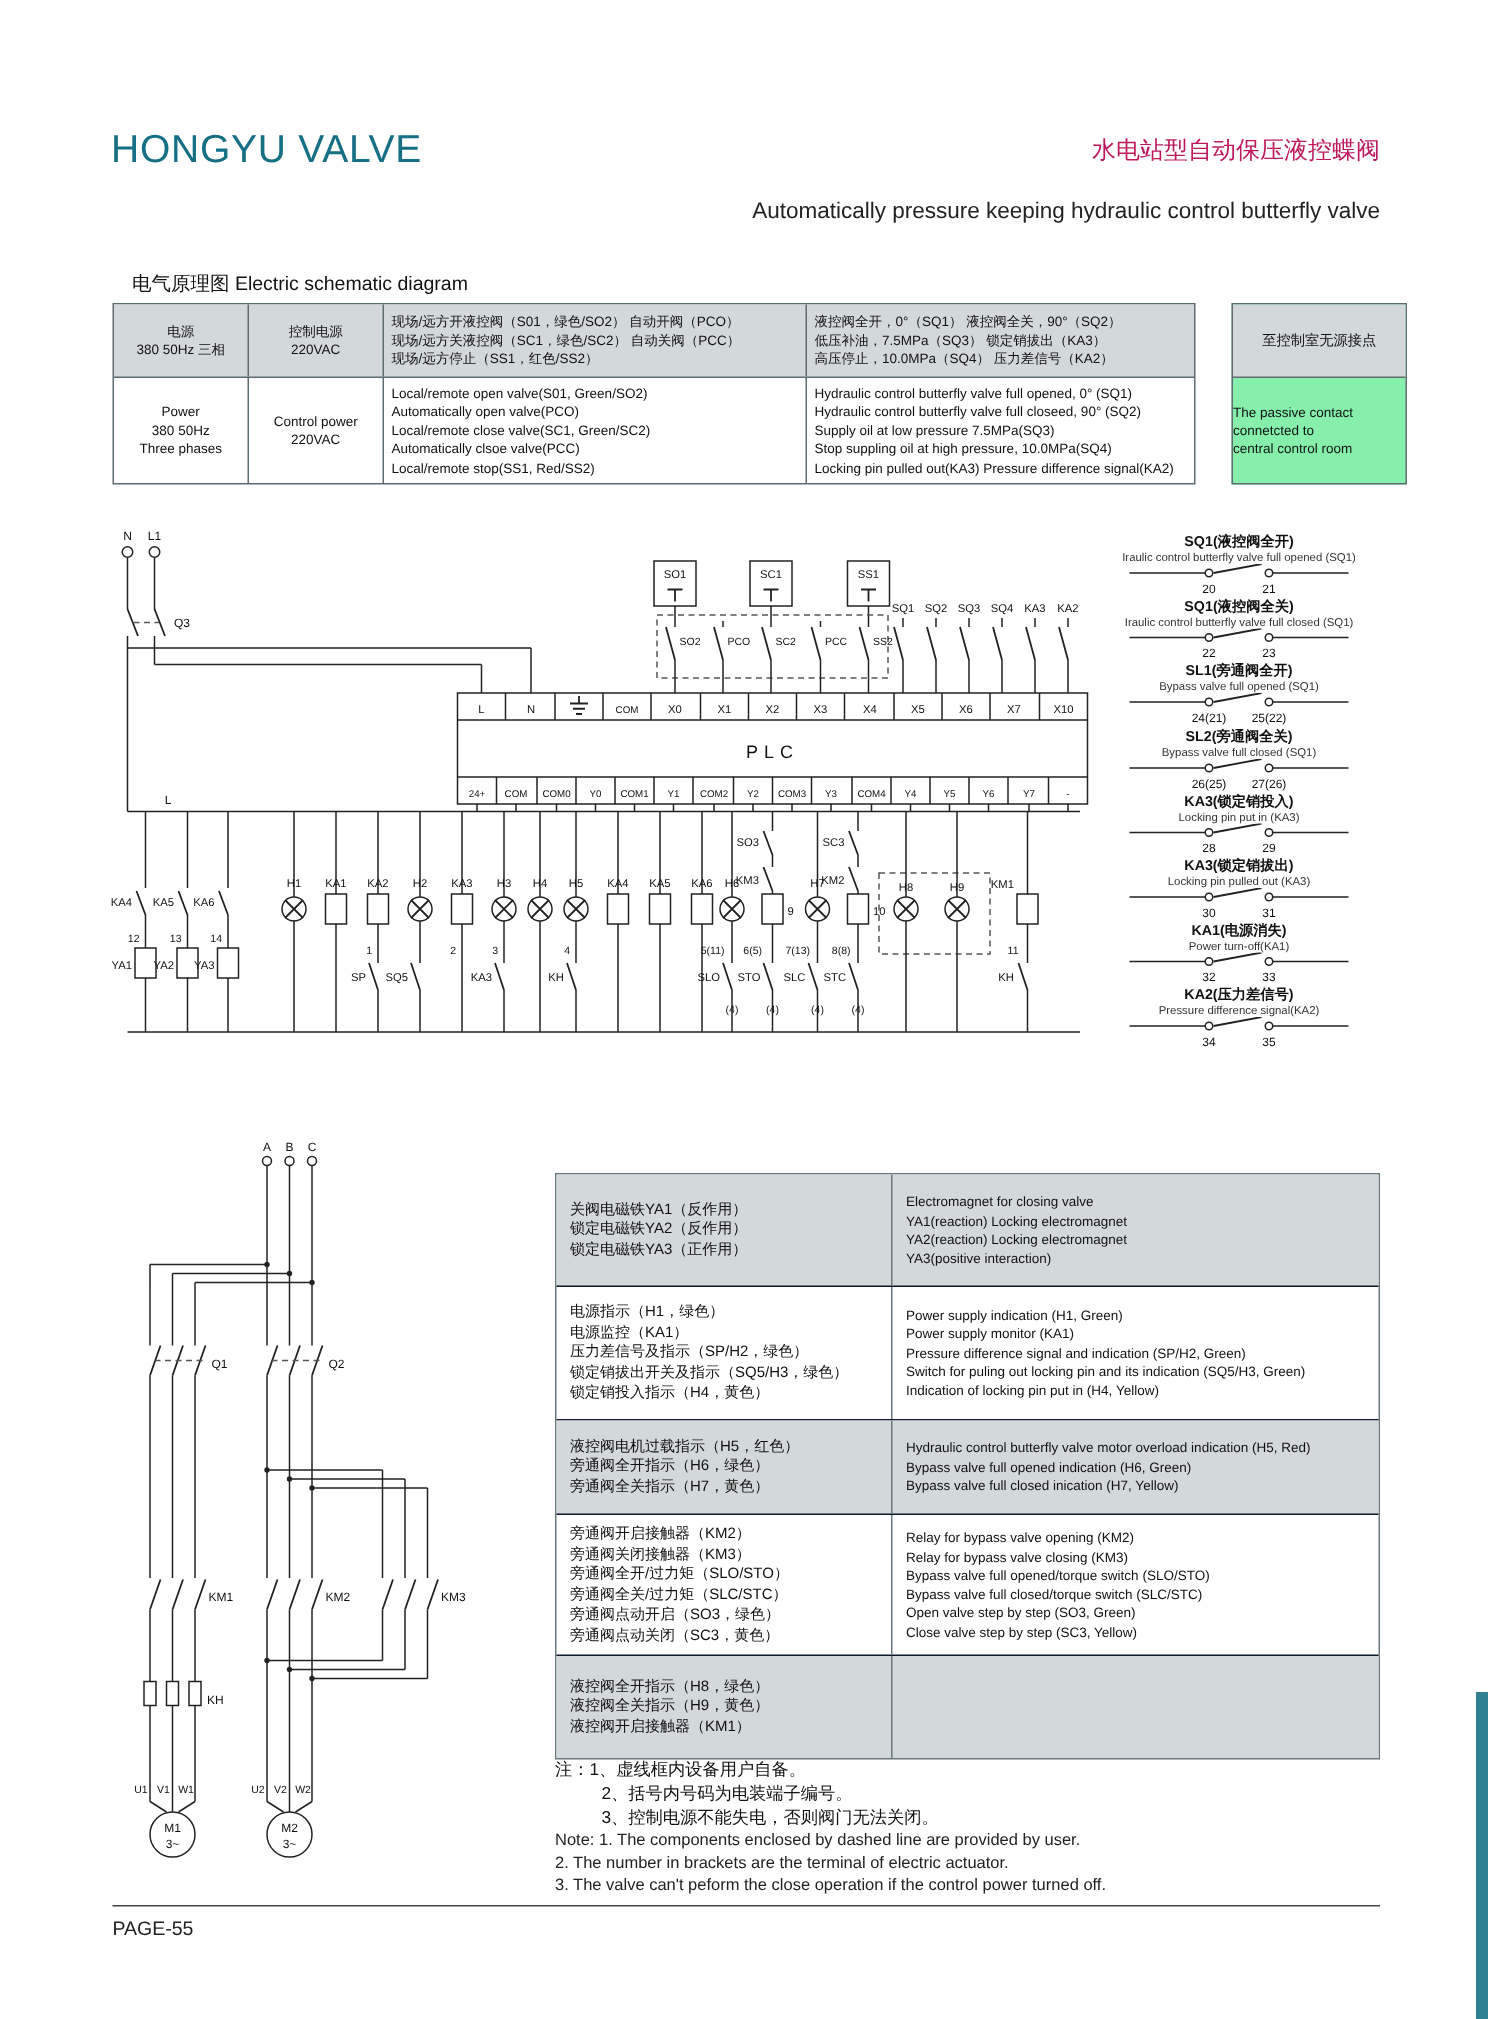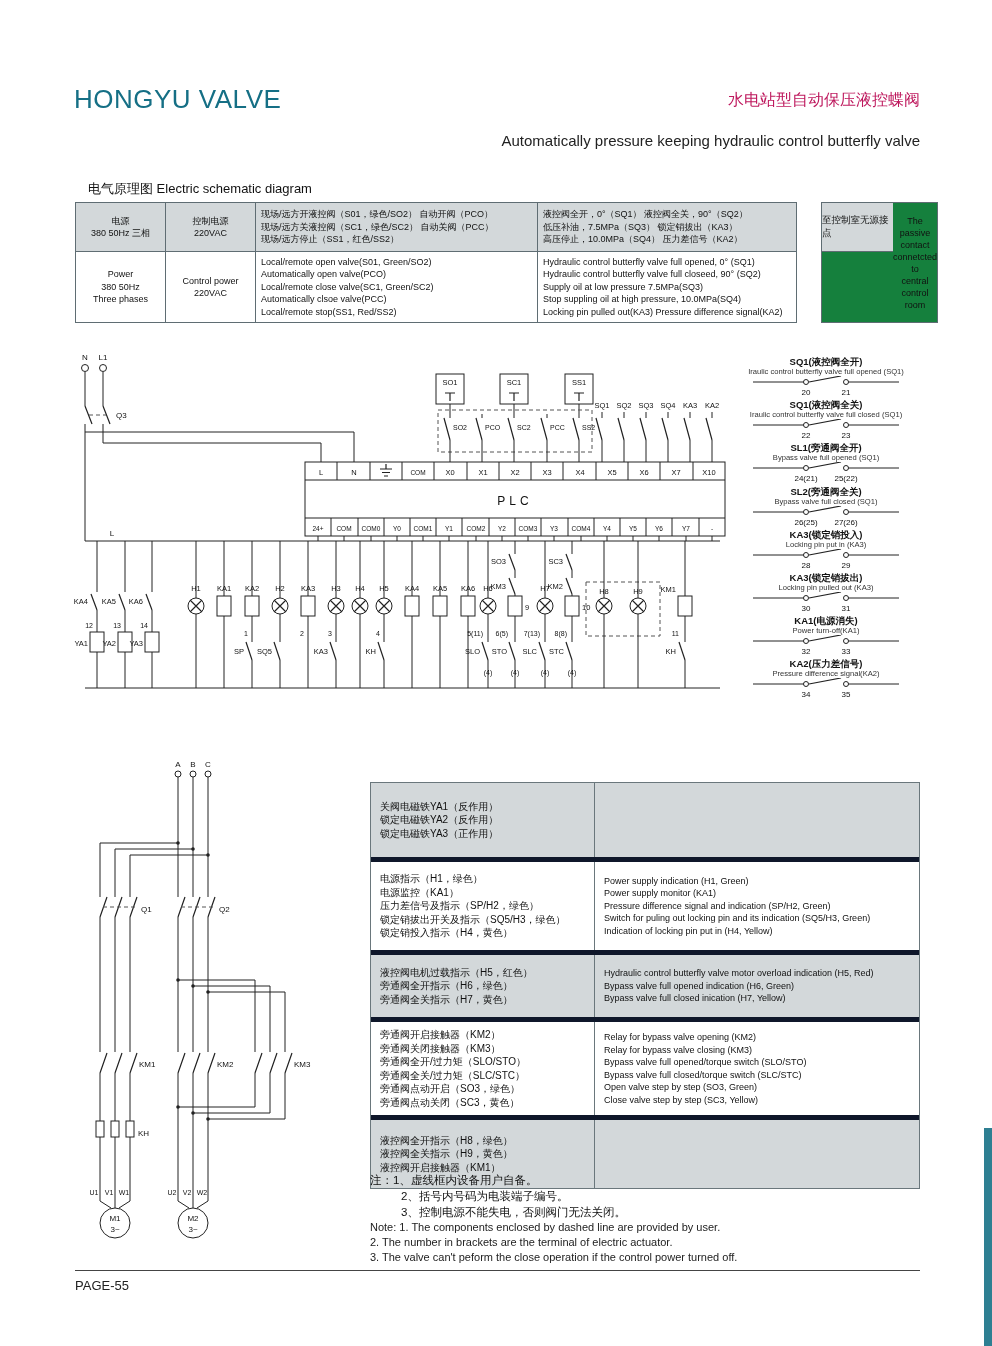--- a/index.html
+++ b/index.html
@@ -16,43 +16,43 @@
   .spec-main{width:722px;border:1px solid #5f6d73;box-sizing:border-box;display:flex;flex-direction:column;background:#fff}
   .sprow{display:flex}
   .sprow.h{background:#d3d8da;border-bottom:1px solid #5f6d73;height:48px}
   .sprow.b{height:70px}
   .spc{border-right:1px solid #5f6d73;padding:2px 5px;box-sizing:border-box;display:flex;flex-direction:column;justify-content:center}
   .spc:last-child{border-right:none}
   .w1{width:90px}.w2{width:90px}.w3{width:282px}.w4{width:258px}
   .cen{text-align:center;align-items:center}
   .zh9 div{font-size:9px;line-height:12.5px;white-space:nowrap}
   .en9 div{font-size:9px;line-height:12.5px;white-space:nowrap}
-  .spec-side{width:117px;border:1px solid #5f6d73;box-sizing:border-box;display:flex;flex-direction:row;background:#15803d}
+  .spec-side{width:117px;border:1px solid #5f6d73;box-sizing:border-box;display:flex;flex-direction:column;background:#86efac}
   .side-h{height:48px;background:#d3d8da;border-bottom:1px solid #5f6d73;display:flex;align-items:center;justify-content:center;font-size:9.5px}
-  .side-b{flex:1;display:flex;flex-direction:column;align-items:flex-end;justify-content:center;font-size:9px;line-height:12px;text-align:center}
+  .side-b{flex:1;display:flex;flex-direction:column;align-items:flex-start;justify-content:center;font-size:9px;line-height:12px;text-align:center}
   
   svg text{font-family:"Liberation Sans",sans-serif;fill:#111}
   .t65{font-size:6.5px}.t7{font-size:7px}.t75{font-size:7.5px}.t8{font-size:8px}
   .tplc{font-size:12px;letter-spacing:4px}
   .me{text-anchor:middle}.ee{text-anchor:end}
   .wire{stroke:#222;stroke-width:1;fill:none}
   .sym{stroke:#222;stroke-width:1.2;fill:none}
   .box{stroke:#222;stroke-width:1;fill:none}
   .dash{stroke:#555;stroke-width:1;fill:none;stroke-dasharray:4 3}
   .term{fill:#fff;stroke:#222;stroke-width:1}
   .dot{fill:#222}
   
   .cpanel{position:absolute;left:726px;top:356px;width:200px}
   .centry{height:43.2px;text-align:center;overflow:visible}
   .czh{font-size:9.5px;line-height:11px;font-weight:700}
   .cenl{font-size:7.6px;line-height:9px;color:#333;white-space:nowrap}
   .csym{display:block;margin:0 auto}
   
   .dtable{position:absolute;left:370px;top:782px;width:550px;border:1px solid #6a777c;box-sizing:border-box;background:#fff}
-  .drow{display:flex;border-bottom:5px solid #0f172a}
+  .drow{display:flex;border-bottom:1px solid #0f172a}
   .drow:last-child{border-bottom:none}
   .drow.g{background:#d3d8da}
   .dzh{width:224px;border-right:1px solid #6a777c;padding:6px 9px;box-sizing:border-box;
        font-size:10px;line-height:13.5px;display:flex;flex-direction:column;justify-content:center}
   .den{flex:1;padding:6px 9px;box-sizing:border-box;font-size:9px;line-height:12.5px;
        display:flex;flex-direction:column;justify-content:center}
   .dzh div,.den div{white-space:nowrap}
   
   .notes{position:absolute;left:370px;top:1172px}
   .nzh{font-size:11.5px;line-height:16px}
@@ -477,20 +477,26 @@
   </g>
 </svg>
 
 <div class="dtable">
   <div class="drow g" style="min-height:74px">
     <div class="dzh">
       <div>关阀电磁铁YA1（反作用）</div>
       <div>锁定电磁铁YA2（反作用）</div>
       <div>锁定电磁铁YA3（正作用）</div>
     </div>
+    <div class="den">
+      <div>Electromagnet for closing valve</div>
+      <div>YA1(reaction) Locking electromagnet</div>
+      <div>YA2(reaction) Locking electromagnet</div>
+      <div>YA3(positive interaction)</div>
+    </div>
   </div>
   <div class="drow" style="min-height:88px">
     <div class="dzh">
       <div>电源指示（H1，绿色）</div>
       <div>电源监控（KA1）</div>
       <div>压力差信号及指示（SP/H2，绿色）</div>
       <div>锁定销拔出开关及指示（SQ5/H3，绿色）</div>
       <div>锁定销投入指示（H4，黄色）</div>
     </div>
     <div class="den">

